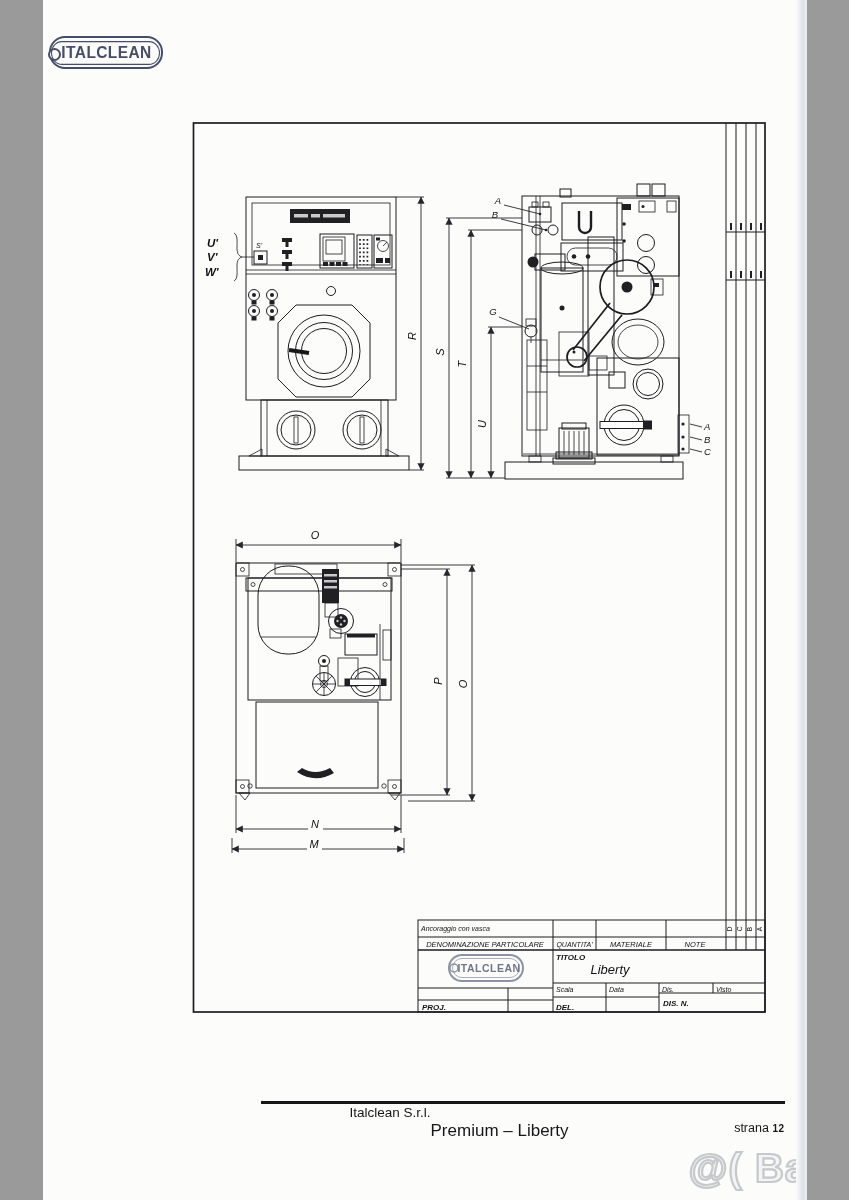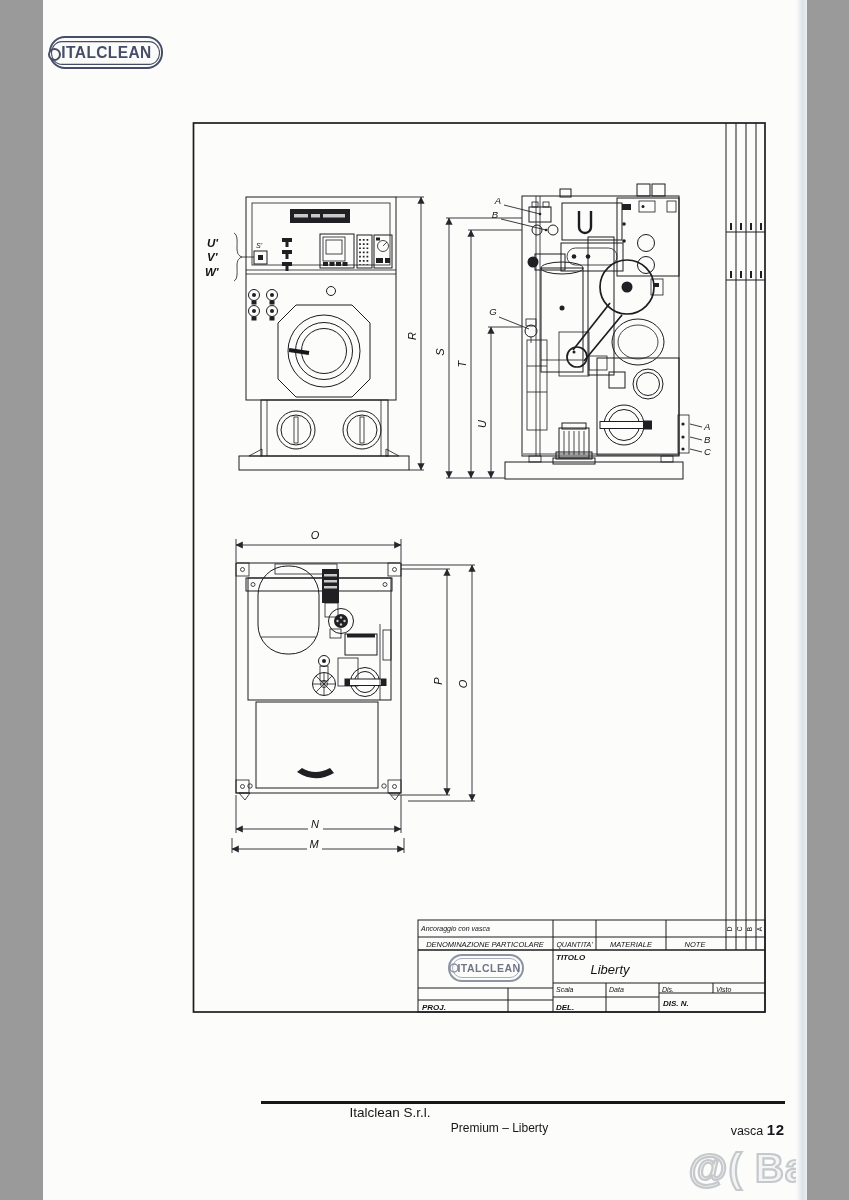--- a/index.html
+++ b/index.html
@@ -13,24 +13,24 @@
         background:#fbfbfa;}
   .logo-inner{border:1.5px solid #454d68;border-radius:11px;padding:1px 7px 1px 9px;font-weight:bold;
         font-size:15.5px;letter-spacing:.4px;color:#454d68;transform:scaleY(1.08);white-space:nowrap;}
   .logo-dot{position:absolute;left:-3px;top:10px;width:9px;height:9px;border:2px solid #454d68;
         border-radius:50%;background:#fbfbfa;}
   
   .footer-rule{position:absolute;left:218px;top:1101px;width:524px;height:2.5px;background:#17171a;}
   .footer-company{position:absolute;left:307px;top:1105px;width:300px;text-align:left;
         font-size:13.5px;color:#17171a;}
   .footer-model{position:absolute;left:307px;top:1121px;width:300px;text-align:center;
-        font-size:12px;color:#17171a;}
+        font-size:17px;color:#17171a;}
   .footer-page{position:absolute;left:600px;top:1121px;width:142px;text-align:right;
         font-size:12.5px;color:#17171a;}
-  .footer-page b{font-size:15px;letter-spacing:.5px;}
+  .footer-page b{font-size:10px;letter-spacing:.5px;}
   .watermark{position:absolute;left:646px;top:1146px;font-size:40px;font-weight:bold;letter-spacing:1px;
         color:#f3f4f5;-webkit-text-stroke:2.2px #c6c9cb;white-space:nowrap;}
   
   svg.sheet{position:absolute;left:0;top:0;}
   .s{fill:none;stroke:#1c1c21;stroke-width:1;}
   .sw2{stroke-width:1.7;}
   .swh{stroke-width:.8;}
   .dl{fill:none;stroke:#26262c;stroke-width:.9;}
   .fd{fill:#1f1f24;stroke:none;}
   .fl{fill:#c9c9c9;stroke:none;}
@@ -480,18 +480,18 @@
         <rect x="409.5" y="958.5" width="67" height="19" rx="9.5" fill="none" stroke="#a8adbb" stroke-width="1"></rect>
         <circle cx="411" cy="968" r="4" fill="none" stroke="#8d93a3" stroke-width="1.5"></circle>
         <text x="446" y="971.5" class="tlogo" text-anchor="middle">ITALCLEAN</text>
       </g>
     </g>
   </svg>
 
   <div class="footer-rule"></div>
   <div class="footer-company">Italclean S.r.l.</div>
   <div class="footer-model">Premium – Liberty</div>
-  <div class="footer-page"><span>vasca</span>&nbsp;<b>12</b></div>
+  <div class="footer-page"><span>strana</span>&nbsp;<b>12</b></div>
 
   <div class="watermark">@( Bazos.sk</div>
 
   <div class="edge-strip"></div>
 </div>
 
 </body></html>

